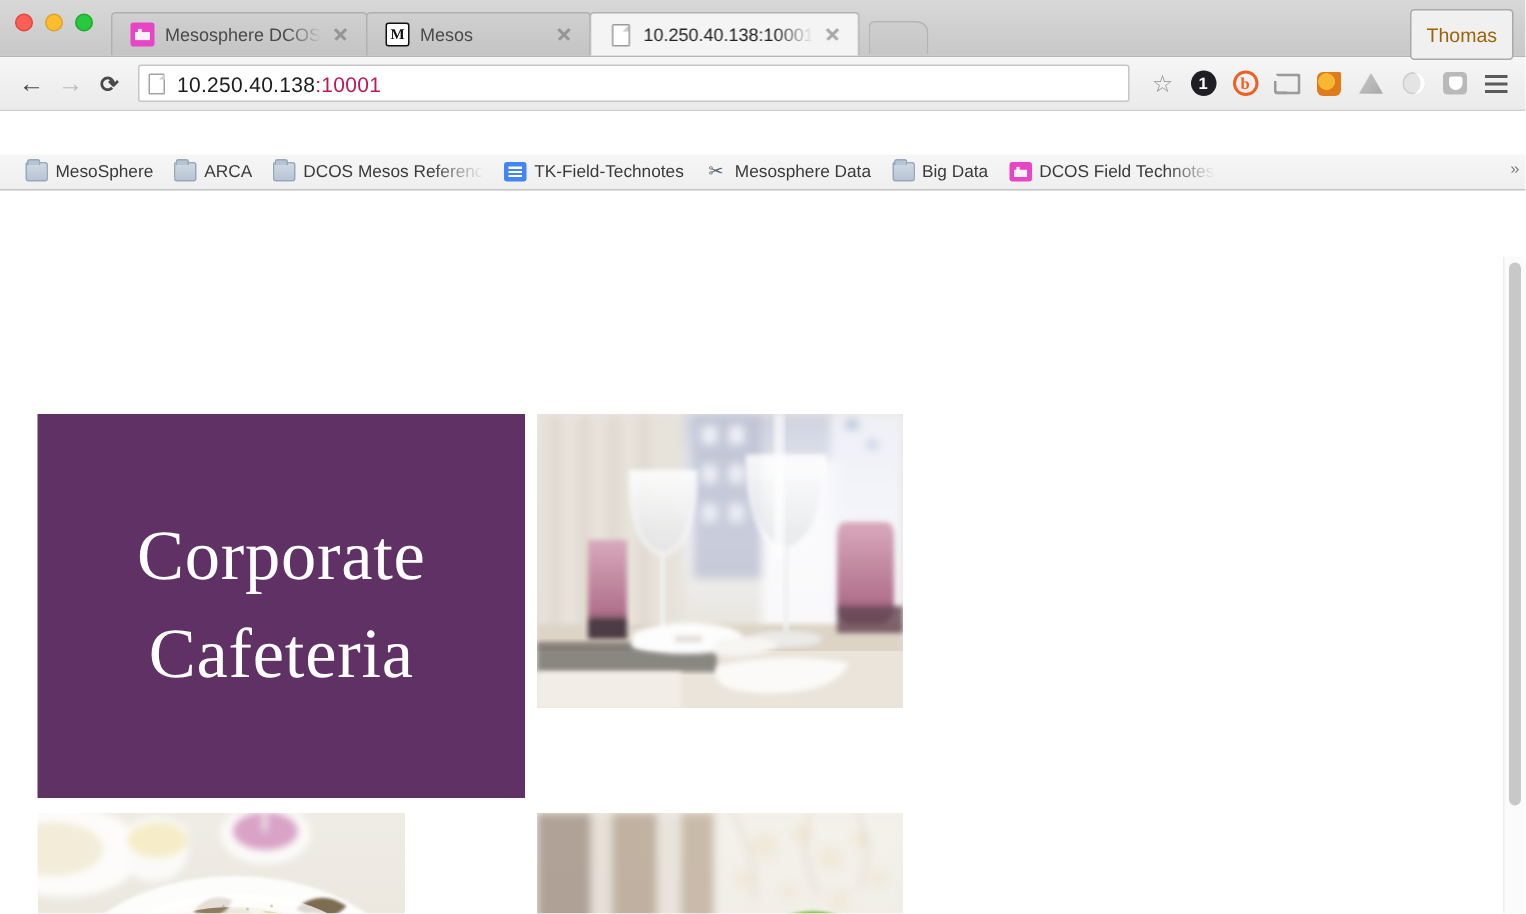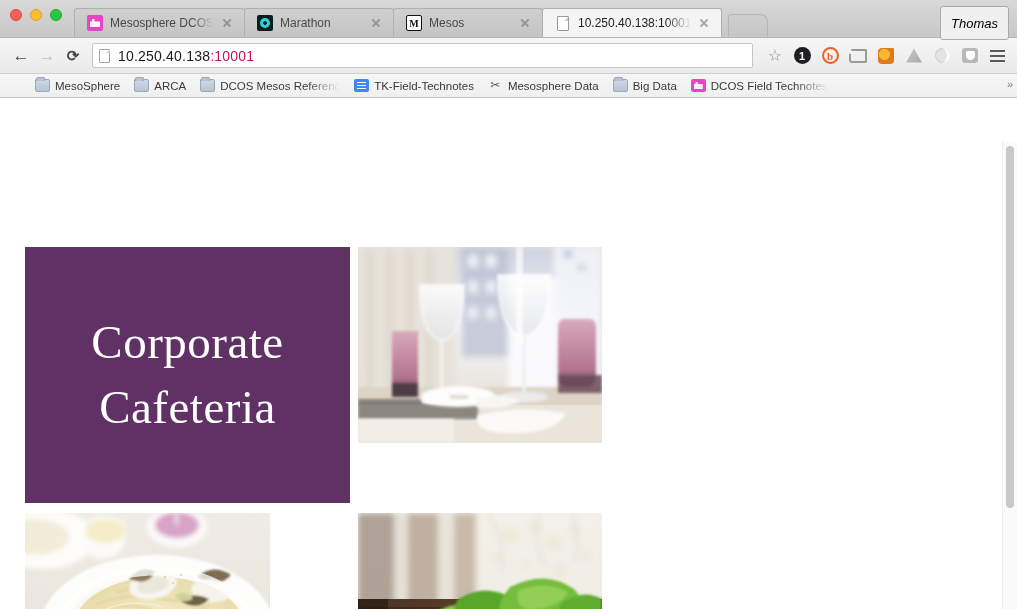--- a/index.html
+++ b/index.html
@@ -126,24 +126,23 @@
     border-radius: 4px 8px 0 0;
     cursor: pointer;
   }
   .profile-btn {
     position: absolute; right: 8px; top: 6px;
     height: 24px; min-width: 64px;
     background: #f0f0f0;
     border: 1px solid #a9a9a9;
     border-radius: 3px;
     display: flex; align-items: center; justify-content: center;
-    font-size: 13px; color: #000000;
+    font-size: 13px; color: #a16207;
     padding: 16px 10px;
     cursor: pointer;
-    font-style: italic;
   }
 
   
   .toolbar {
     height: 36px;
     background: linear-gradient(#f6f6f6,#eaeaea);
     border-bottom: 1px solid #cfcfcf;
     display: flex; align-items: center;
     padding: 0 8px;
   }
@@ -242,25 +241,26 @@
     gap: 3px; cursor: pointer; margin-left: 2px;
   }
   .menu-btn span { display:block; width: 15px; height: 2px; background: #5a5a5a; }
 
   
   .bookmarks {
     height: 24px;
     background: linear-gradient(#f6f6f6,#efefef);
     border-bottom: 1px solid #c3c3c3;
     display: flex; align-items: center;
-    padding: 0 4px 0 28px;
+    padding: 0 4px 0 10px;
     font-size: 11.5px;
     color: #3a3a3a;
     position: relative;
     overflow: hidden;
+    margin-top: 29px;
   }
   .bm {
     display: flex; align-items: center;
     height: 20px; padding: 0 7px;
     cursor: pointer; white-space: nowrap;
     flex: 0 0 auto;
   }
   .bm-icon { width: 15px; height: 13px; flex:0 0 15px; margin-right: 5px; position: relative; }
   .icon-folder {
     background: linear-gradient(#cfd9e4,#b6c4d4);
@@ -362,25 +362,20 @@
     </div>
 
     <div class="tabs">
 
       <div class="tab">
         <span class="tab-fav fav-dcos"></span>
         <span class="tab-title">Mesosphere DCOS</span>
         <span class="tab-close"></span>
       </div>
 
-      <div class="tab">
-        <span class="tab-fav fav-marathon"></span>
-        <span class="tab-title">Marathon</span>
-        <span class="tab-close"></span>
-      </div>
 
       <div class="tab">
         <span class="tab-fav fav-mesos">M</span>
         <span class="tab-title">Mesos</span>
         <span class="tab-close"></span>
       </div>
 
       <div class="tab active">
         <span class="tab-fav fav-page"></span>
         <span class="tab-title">10.250.40.138:10001</span>

